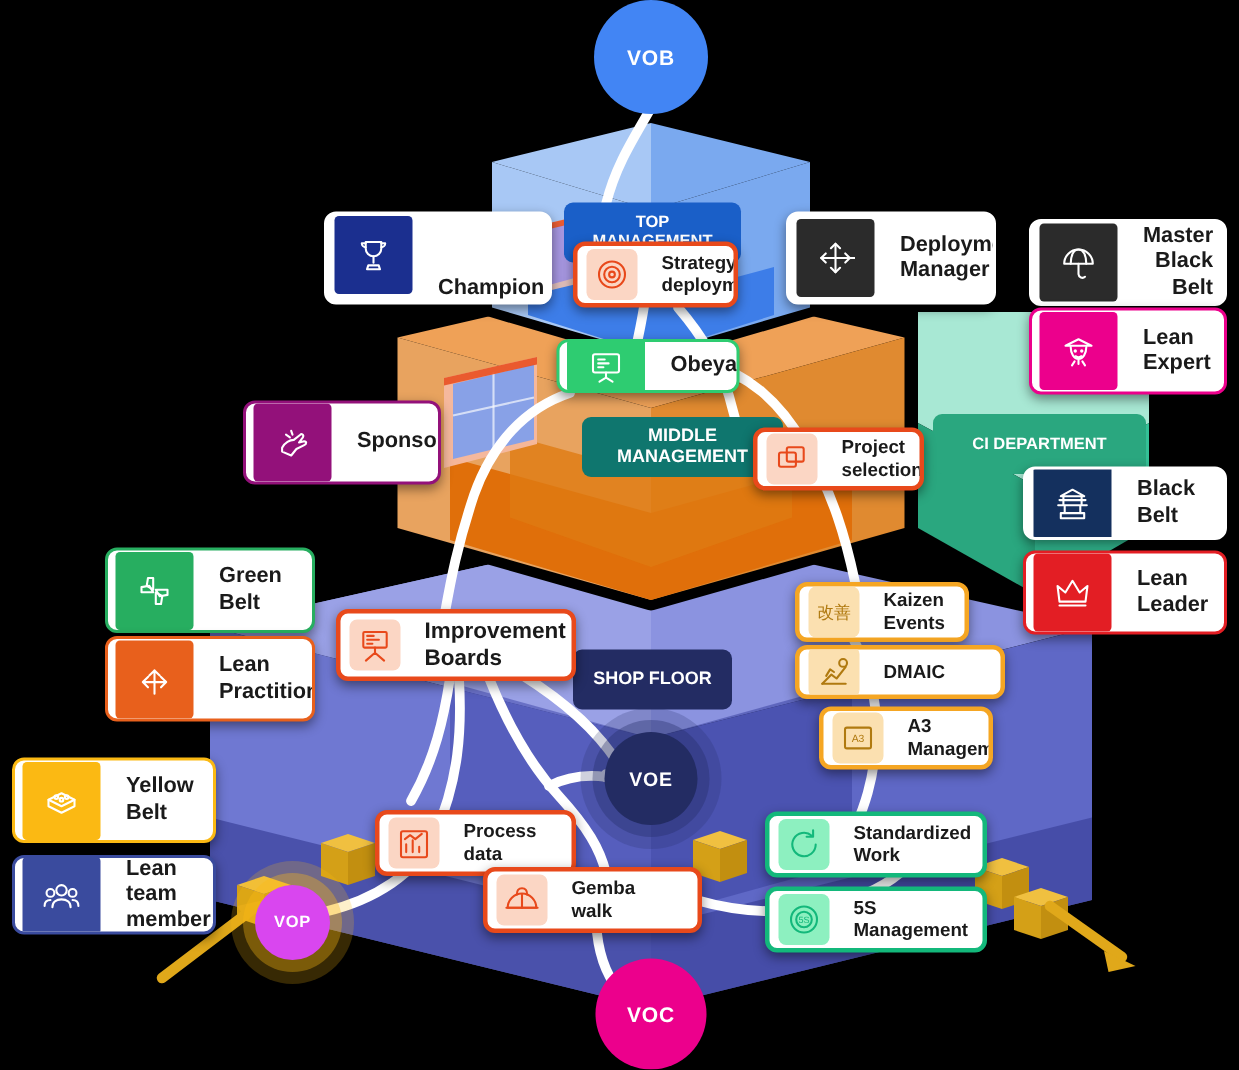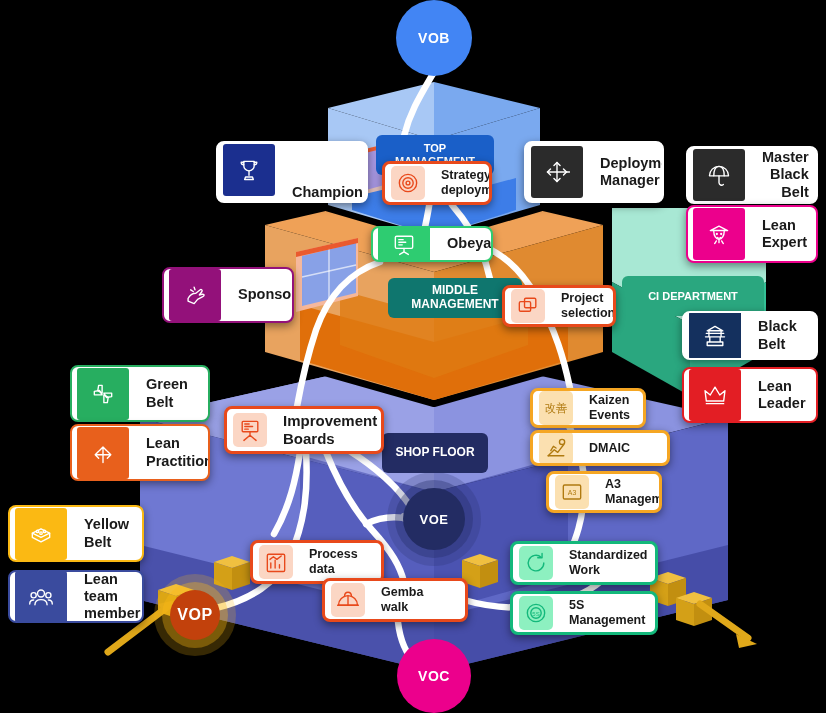--- a/index.html
+++ b/index.html
@@ -203,21 +203,21 @@
       <div class="voc-ring" style="left: 387px; top: 472px; width: 94px; height: 94px; background: rgb(35, 44, 99); opacity: 0.22;"></div>
       <div class="voc-ring" style="left: 395px; top: 480px; width: 78px; height: 78px; background: rgb(35, 44, 99); opacity: 0.35;"></div>
       <div class="voc-circle" style="left: 403px; top: 488px; width: 62px; height: 62px; background: rgb(35, 44, 99); font-size: 13px;">
         <span>VOE</span>
       </div>
       <div class="voc-circle" style="left: 397px; top: 639px; width: 74px; height: 74px; background: rgb(236, 0, 140); font-size: 14px;">
         <span>VOC</span>
       </div>
       <div class="voc-ring" style="left: 154px; top: 574px; width: 82px; height: 82px; background: rgb(251, 185, 19); opacity: 0.22;"></div>
       <div class="voc-ring" style="left: 162px; top: 582px; width: 66px; height: 66px; background: rgb(251, 185, 19); opacity: 0.35;"></div>
-      <div class="voc-circle" style="left: 170px; top: 590px; width: 50px; height: 50px; background: #c2410c; font-size: 16px;">
+      <div class="voc-circle" style="left: 170px; top: 590px; width: 50px; height: 50px; background: #d946ef; font-size: 11px;">
         <span>VOP</span>
       </div>
     </div>
 
   <div id="sections">
       <div class="sec-label" style="left: 376px; top: 135px; width: 118px; height: 24px; background: rgb(26, 95, 200); font-size: 11px;">
         <span style="white-space: pre-line;">TOP MANAGEMENT</span>
       </div>
       <div class="sec-label" style="left: 388px; top: 278px; width: 134px; height: 40px; background: #0f766e; font-size: 12px;">
         <span style="white-space: pre-line;">MIDDLE

